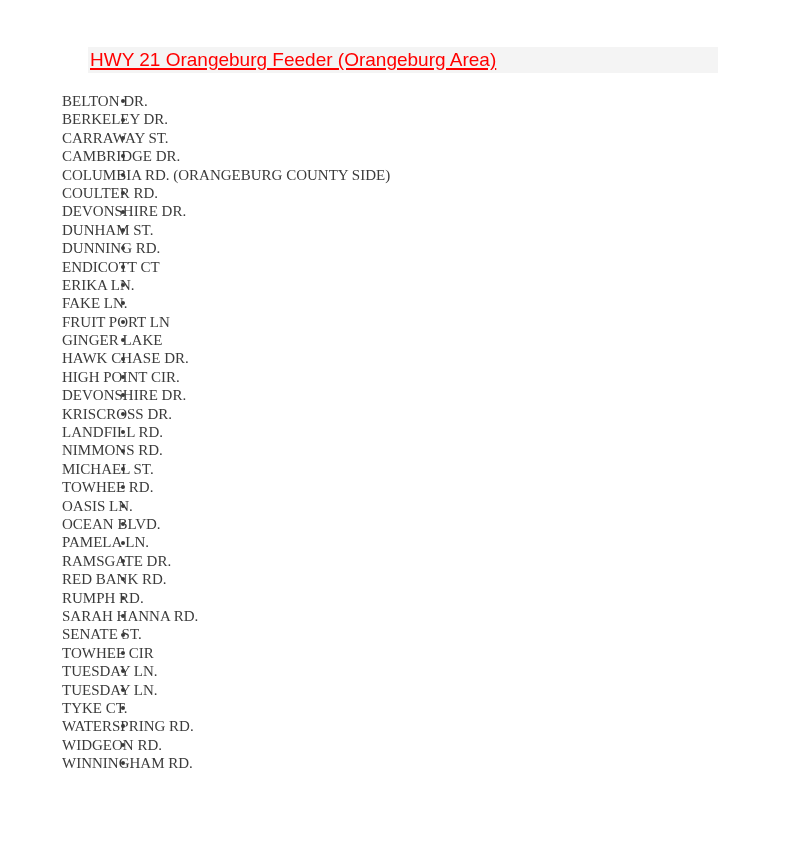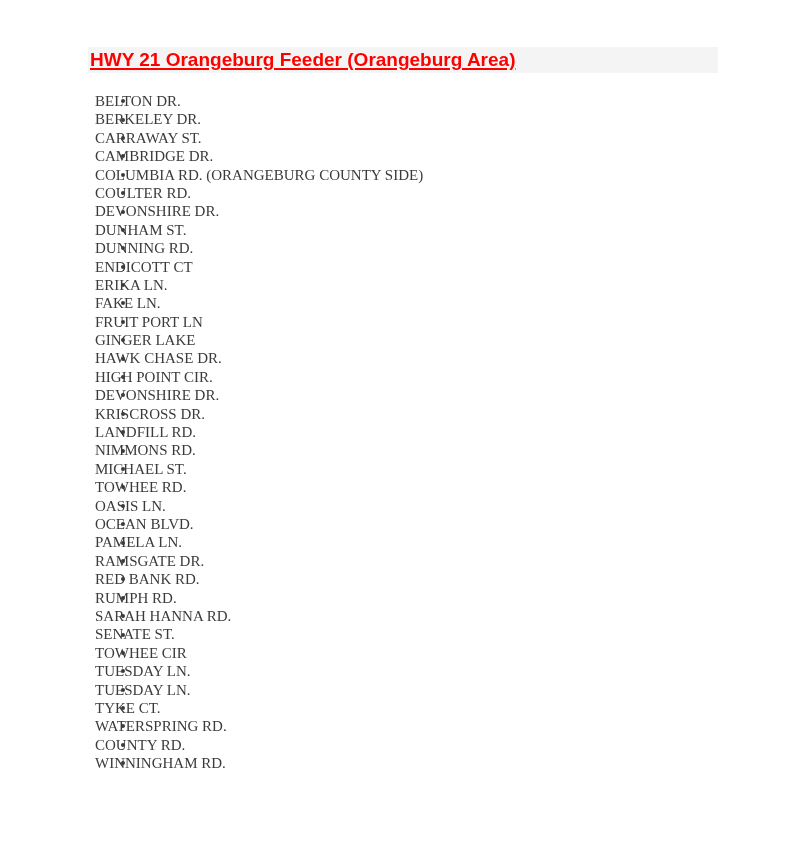--- a/index.html
+++ b/index.html
@@ -20,42 +20,42 @@
     top: 47px;
     width: 630px;
     height: 26px;
     background: #f4f4f4;
     display: flex;
     align-items: center;
   }
   .heading-text {
     font-family: "Liberation Sans", sans-serif;
     font-size: 19px;
-    font-weight: 700;
+    font-weight: 400;
     color: #ff0000;
     text-decoration: underline;
     text-decoration-thickness: 2px;
     text-underline-offset: 2px;
     padding-left: 2px;
     white-space: nowrap;
   }
   .street-list {
     position: absolute;
     left: 0;
     top: 92px;
     margin: 0;
     padding: 0;
     list-style: none;
     width: 800px;
   }
   .street-list li {
     position: relative;
     height: 18.4px;
     line-height: 18.4px;
-    padding-left: 95px;
+    padding-left: 62px;
     font-family: "Liberation Serif", serif;
     font-size: 15px;
     color: #3b3b3b;
     white-space: nowrap;
   }
   .street-list li::before {
     content: "";
     position: absolute;
     left: 121px;
     top: 50%;
@@ -102,16 +102,16 @@
       <li>RAMSGATE DR.</li>
       <li>RED BANK RD.</li>
       <li>RUMPH RD.</li>
       <li>SARAH HANNA RD.</li>
       <li>SENATE ST.</li>
       <li>TOWHEE CIR</li>
       <li>TUESDAY LN.</li>
       <li>TUESDAY LN.</li>
       <li>TYKE CT.</li>
       <li>WATERSPRING RD.</li>
-      <li>COUNTY RD.</li>
+      <li>WIDGEON RD.</li>
       <li>WINNINGHAM RD.</li>
     </ul>
 </div>
 
 </body></html>

